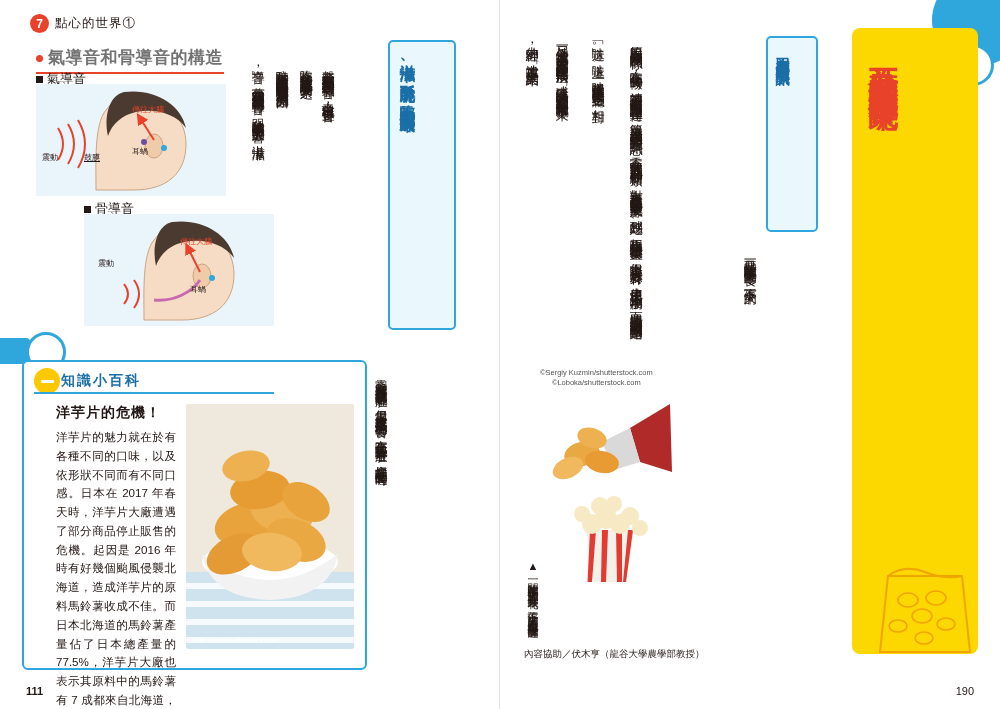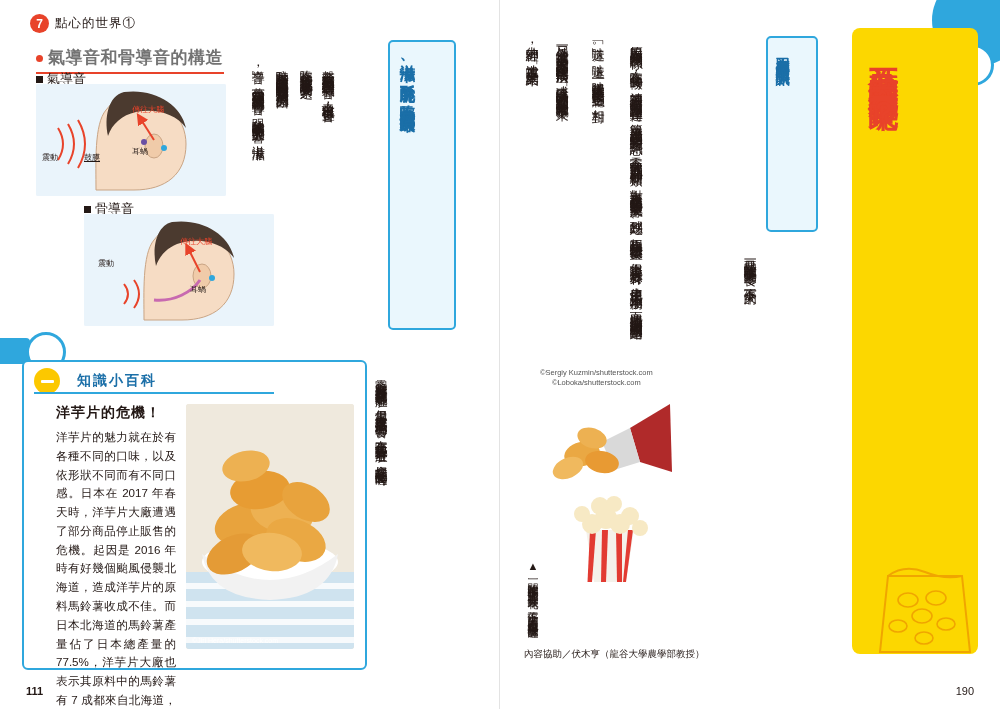--- a/index.html
+++ b/index.html
@@ -58,21 +58,21 @@
   .blue-box .vtext{
     font-size:15.5px;color:#1b6fa8;font-weight:bold;
     height:268px;margin:10px 0 0 6px;
   }
 
   
   .know-box{
     position:absolute;left:22px;top:360px;width:345px;height:310px;
     border:2px solid #2fa7dd;border-radius:6px;background:#fff;box-sizing:border-box;
   }
-  .know-head{position:absolute;left:34px;top:368px;display:flex;align-items:center;gap:17px;}
+  .know-head{position:absolute;left:34px;top:368px;display:flex;align-items:center;gap:1px;}
   .know-badge{
     width:26px;height:26px;border-radius:50%;background:#fcc800;
     display:flex;align-items:center;justify-content:center;
   }
   .know-badge .bar{width:13px;height:3px;background:#fff;border-radius:1px;}
   .know-title{font-size:14px;font-weight:bold;color:#1b6fa8;letter-spacing:2px;}
   .know-rule{position:absolute;left:34px;top:392px;width:240px;height:2px;background:#2fa7dd;}
 
   .know-sub{position:absolute;left:56px;top:404px;font-size:14px;font-weight:bold;color:#231815;letter-spacing:1px;}
   .know-body{

